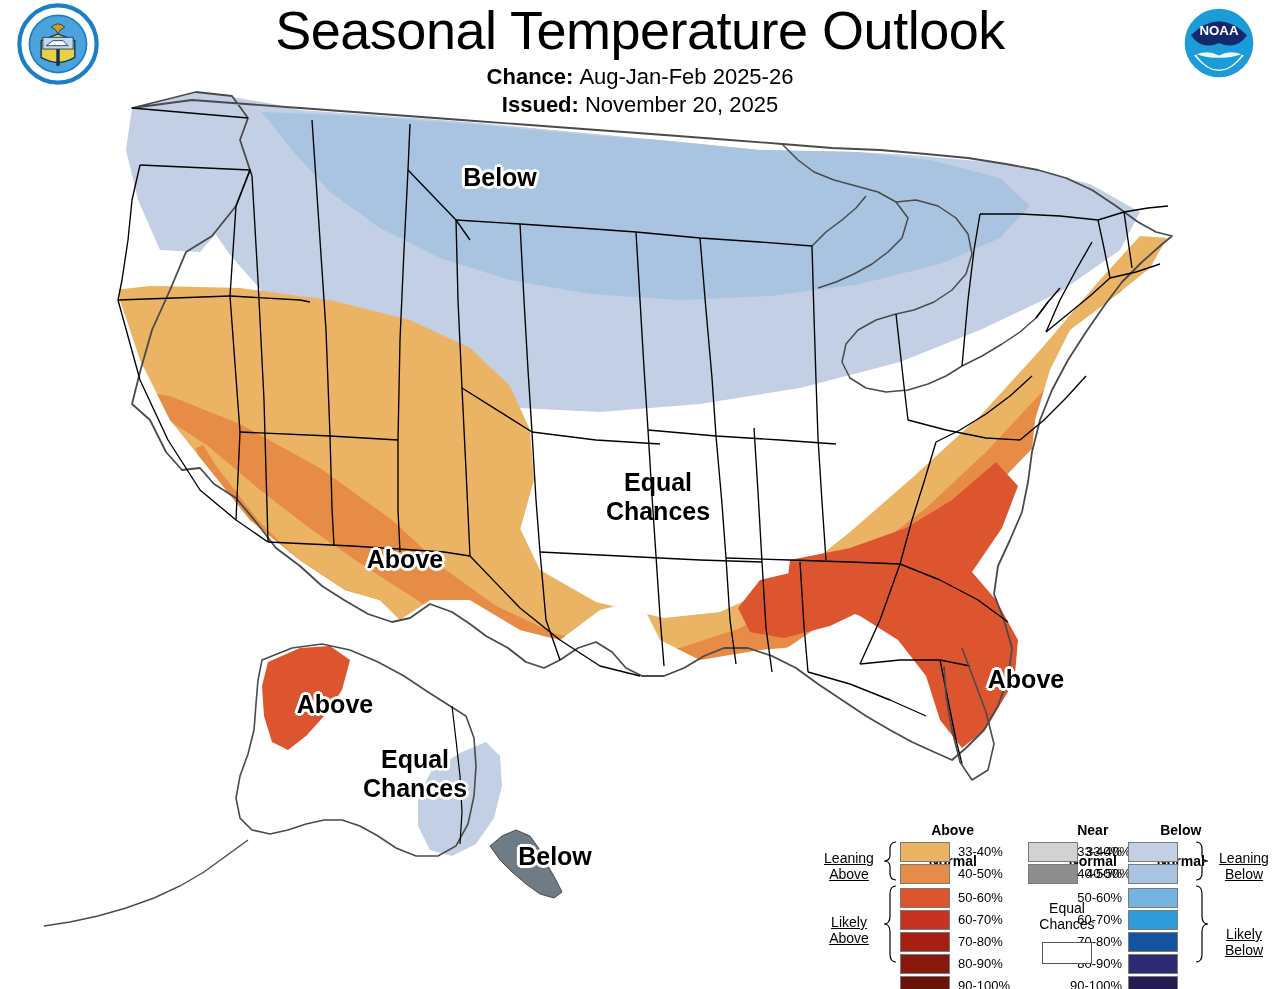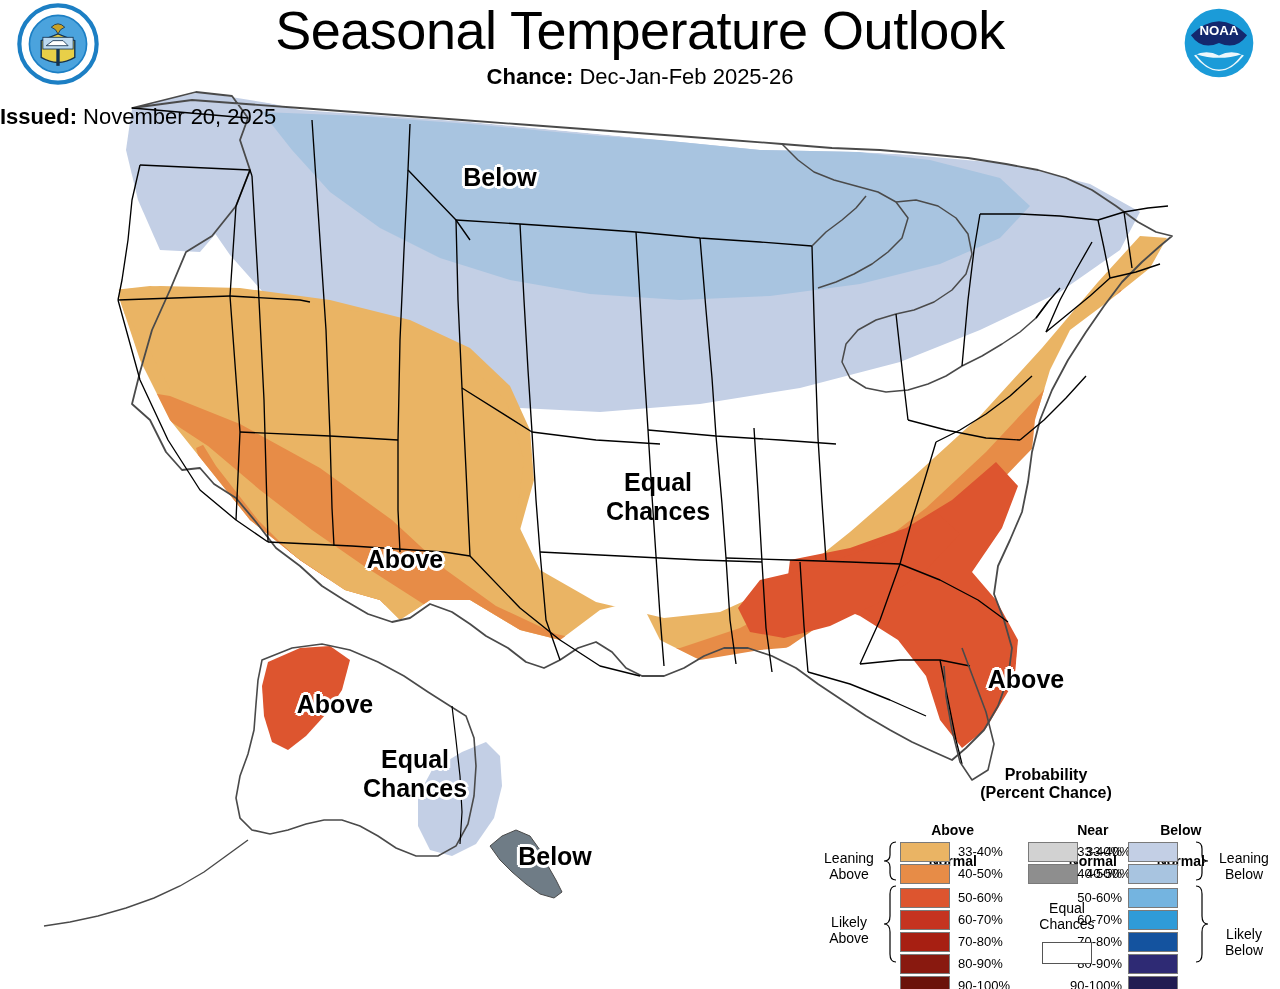--- a/index.html
+++ b/index.html
@@ -3,21 +3,21 @@
 <meta charset="utf-8">
 <style>
   html,body{margin:0;padding:0;background:#ffffff;}
   body{width:1280px;height:989px;position:relative;overflow:hidden;
        font-family:"Liberation Sans","DejaVu Sans",sans-serif;color:#000;}
 
   
   #title{position:absolute;left:0;top:2px;width:1280px;text-align:center;
          font-size:54px;font-weight:400;letter-spacing:-0.5px;line-height:1.05;}
   #valid-line{position:absolute;left:0;top:64px;width:1280px;text-align:center;font-size:22px;}
-  #issued-line{position:absolute;left:0;top:92px;width:1280px;font-size:22px;margin-top:12px;}
+  #issued-line{position:absolute;left:0;top:92px;width:1280px;text-align:center;font-size:22px;}
   .lbl-bold{font-weight:bold;}
   .lbl-val{font-weight:400;margin-left:6px;}
 
   
   #doc-seal{position:absolute;left:14px;top:2px;width:88px;height:84px;}
   #noaa-logo{position:absolute;left:1180px;top:4px;width:78px;height:78px;}
 
   
   #map-canvas{position:absolute;left:0;top:0;width:1280px;height:989px;}
 
@@ -45,21 +45,21 @@
   .col-head{position:absolute;font-size:14px;font-weight:bold;text-align:center;
             line-height:1.1;white-space:pre;}
   #head-above{left:88px;top:42px;width:90px;}
   #head-near{left:232px;top:42px;width:82px;}
   #head-below{left:316px;top:42px;width:90px;}
 
   .swatch{position:absolute;width:50px;height:20px;border:1px solid #7a7a7a;box-sizing:border-box;}
   .pct{position:absolute;font-size:13px;line-height:20px;white-space:nowrap;}
   .pct.r{text-align:right;}
 
-  .bracket-lbl{position:absolute;font-size:14px;text-align:center;line-height:1.15;white-space:pre;}
+  .bracket-lbl{position:absolute;font-size:14px;text-align:center;line-height:1.15;white-space:pre;text-decoration:underline;}
   #br-leaning-above{left:0px;top:84px;width:74px;}
   #br-likely-above{left:0px;top:148px;width:74px;}
   #br-leaning-below{left:396px;top:84px;width:72px;}
   #br-likely-below{left:396px;top:160px;width:72px;}
 
   #ec-label{position:absolute;left:212px;top:134px;width:86px;text-align:center;
             font-size:14px;line-height:1.15;white-space:pre;}
   #ec-box{position:absolute;left:230px;top:176px;width:50px;height:22px;
           border:1px solid #555;background:#fff;box-sizing:border-box;}
 
@@ -270,40 +270,36 @@
   <circle cx="50" cy="50" r="44" fill="#1b9bd8"></circle>
   <path d="M14,40 Q50,4 86,40 Q72,60 50,50 Q28,60 14,40 Z" fill="#14286e"></path>
   <path d="M18,66 Q34,58 50,66 Q66,58 82,66 Q66,86 50,86 Q34,86 18,66 Z" fill="#ffffff" opacity="0.92"></path>
   <path d="M20,64 Q50,74 80,64 Q66,84 50,84 Q34,84 20,64 Z" fill="#1b9bd8"></path>
   <text x="50" y="40" text-anchor="middle" font-family="Liberation Sans, sans-serif" font-size="17" font-weight="bold" fill="#ffffff">NOAA</text>
 </svg>
 
 <div id="title">Seasonal Temperature Outlook</div>
 
 <div id="valid-line">
-  <span class="lbl-bold">Chance:</span><span class="lbl-val">Dec-Jan-Feb 2025-26</span>
+  <span class="lbl-bold">Chance:</span><span class="lbl-val">Aug-Jan-Feb 2025-26</span>
 </div>
 <div id="issued-line">
   <span class="lbl-bold">Issued:</span><span class="lbl-val">November 20, 2025</span>
 </div>
 
 <div class="maplabel" id="lbl-below-nplains">Below</div>
 <div class="maplabel" id="lbl-above-sw">Above</div>
 <div class="maplabel plain" id="lbl-equal-plains">Equal<br>Chances</div>
 <div class="maplabel" id="lbl-above-fl">Above</div>
 <div class="maplabel" id="lbl-above-ak">Above</div>
 <div class="maplabel" id="lbl-equal-ak">Equal<br>Chances</div>
 <div class="maplabel" id="lbl-below-ak">Below</div>
 
 <div id="legend">
 
-  <div id="legend-title">
-    <span>Probability</span><br>
-    <span>(Percent Chance)</span>
-  </div>
 
   <div class="col-head" id="head-above">
     <span>Above</span><br>
     <span>Normal</span>
   </div>
   <div class="col-head" id="head-near">
     <span>Near</span><br>
     <span>Normal</span>
   </div>
   <div class="col-head" id="head-below">

